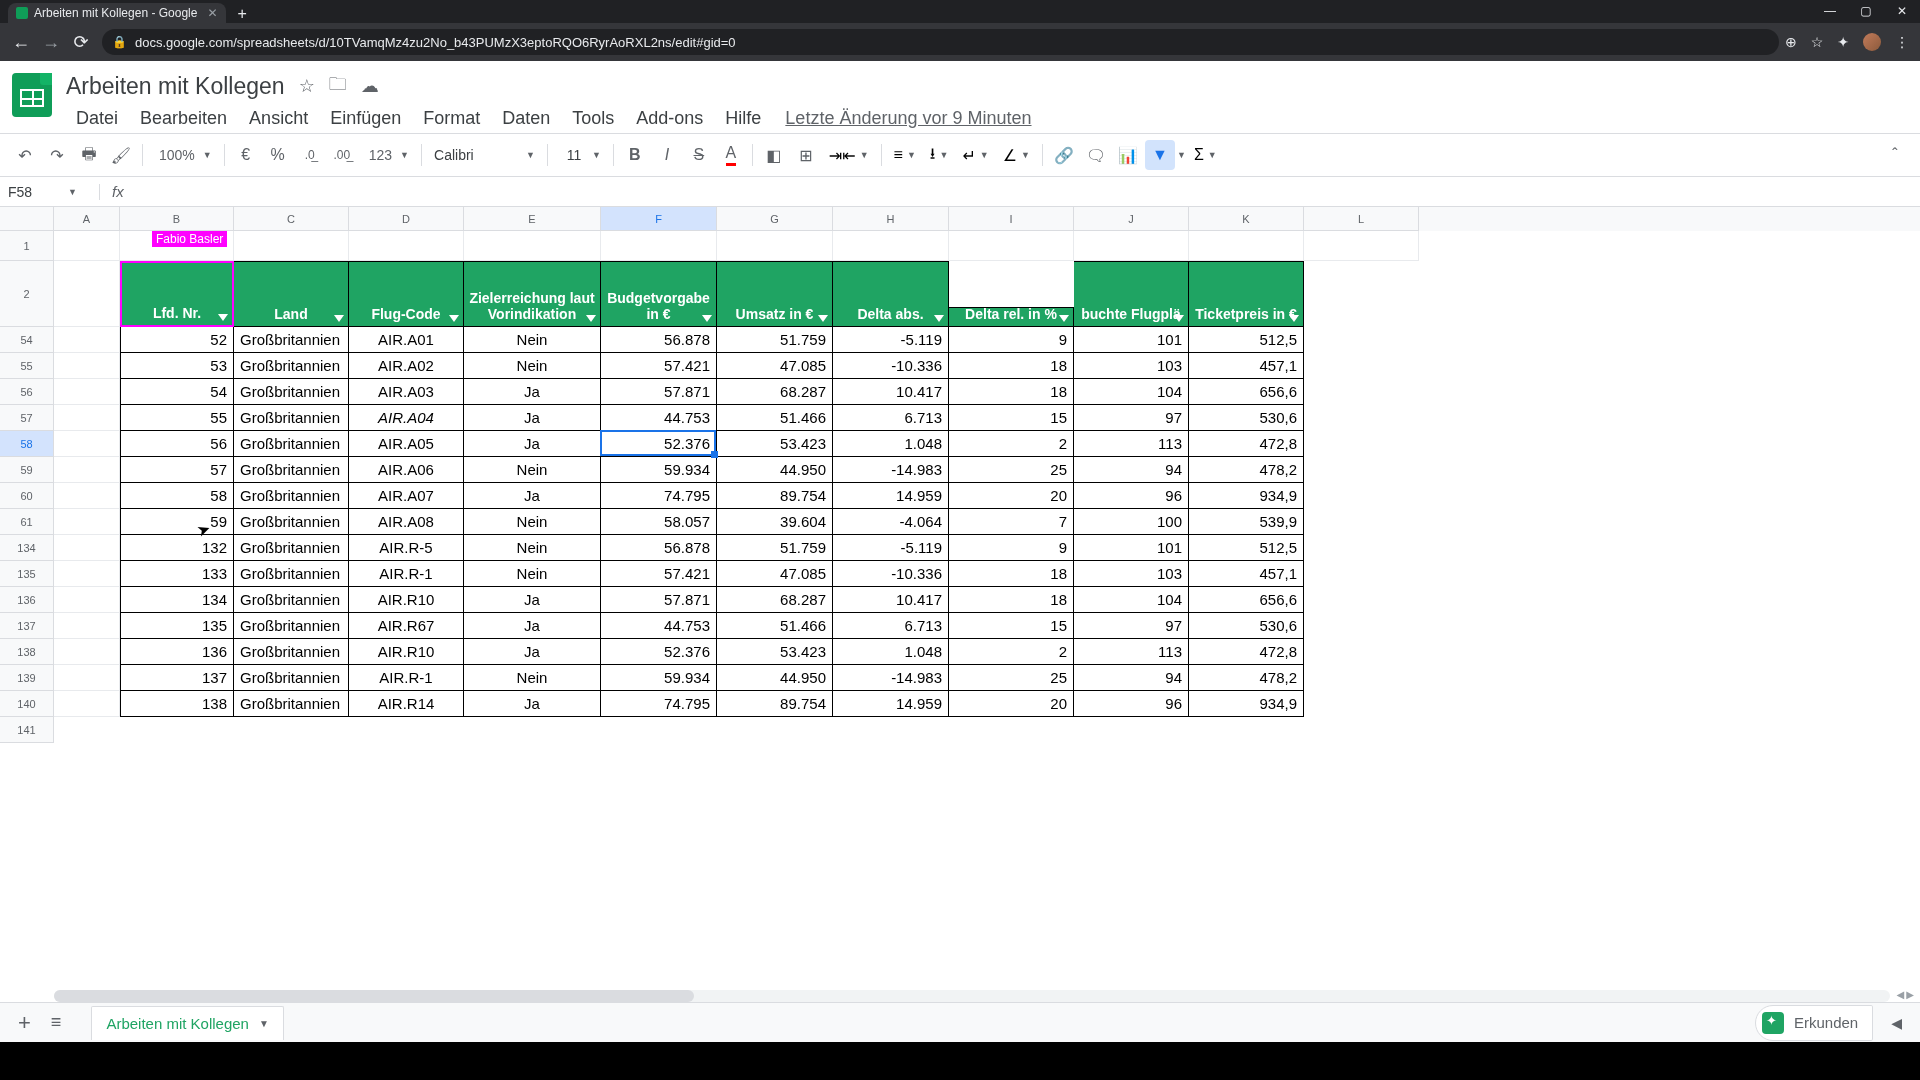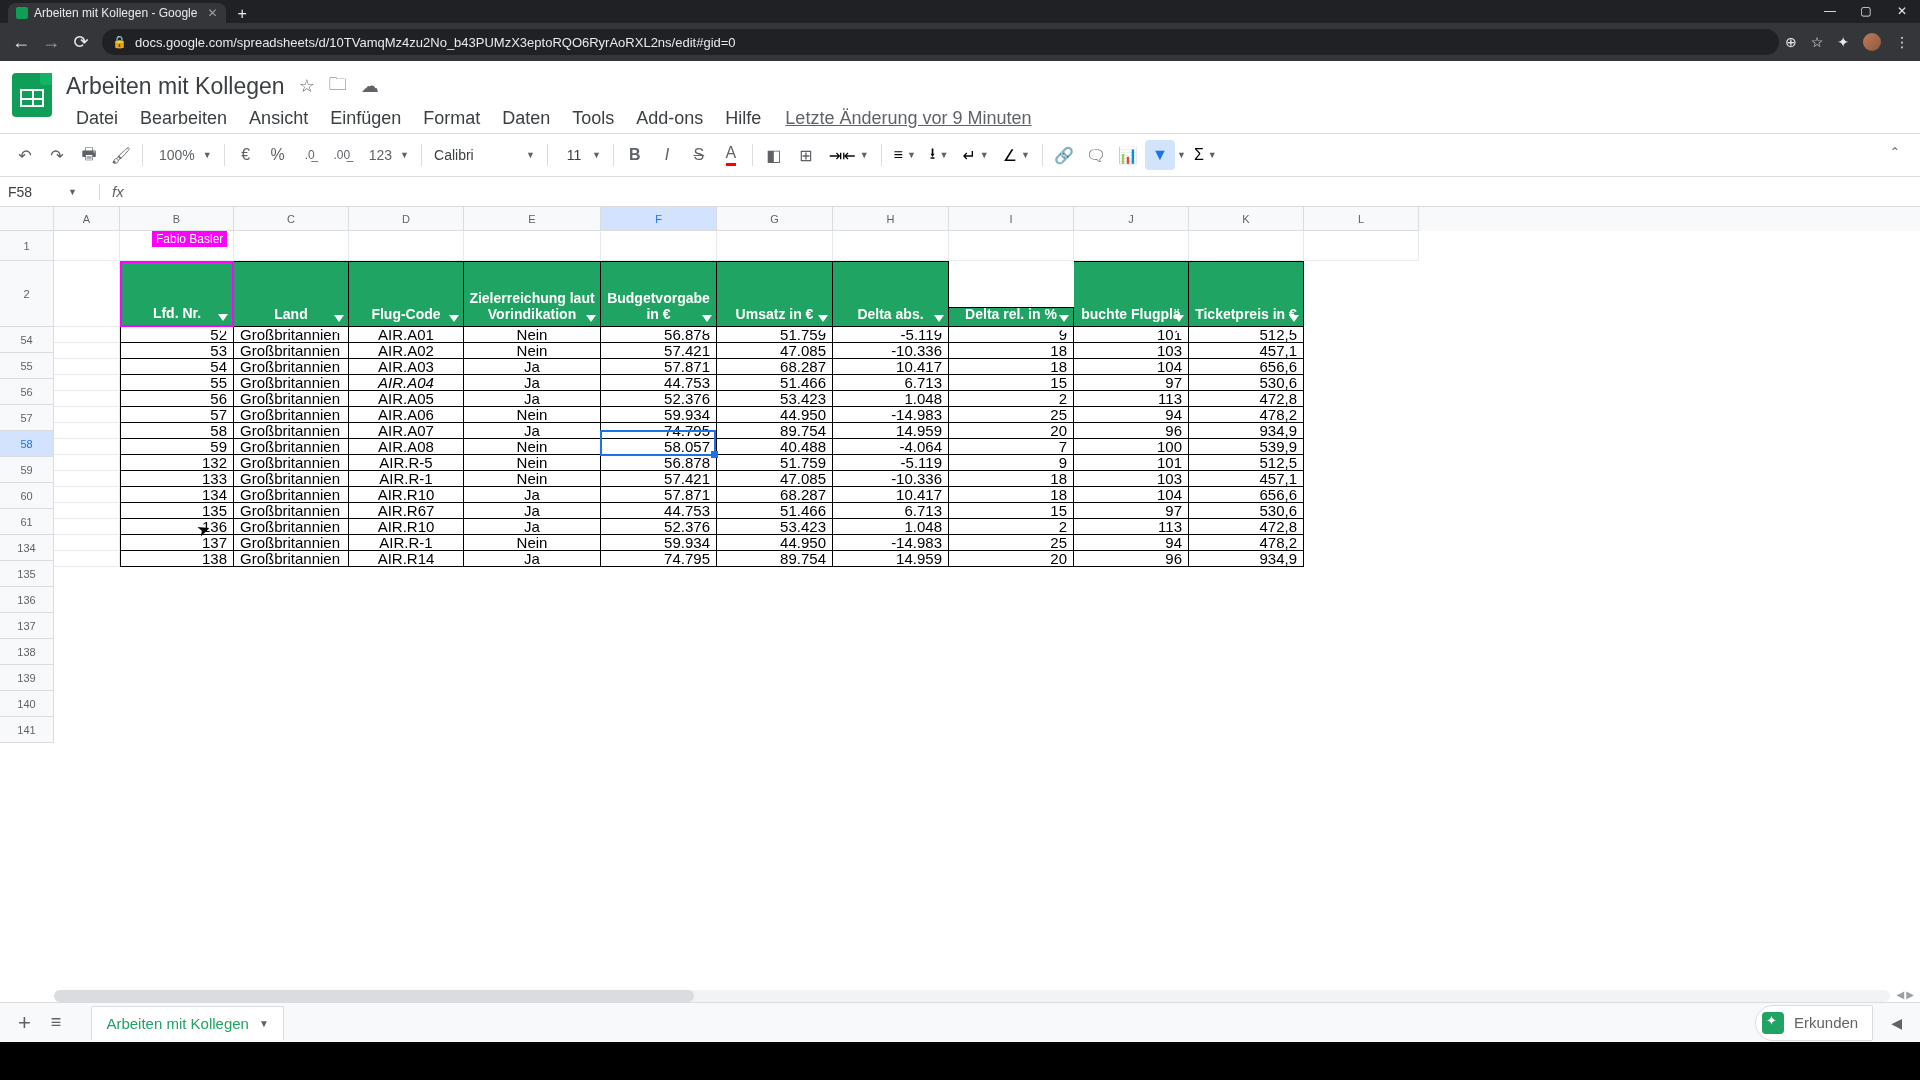--- a/index.html
+++ b/index.html
@@ -98,21 +98,21 @@
   .table-header { display: flex; height: 66px; }
   .th-cell { background: #1fa463; color: #fff; border: 1px solid #000; border-left: none; font-size: 14px; font-weight: 700; display: flex; align-items: flex-end; justify-content: center; padding: 4px; text-align: center; position: relative; }
   .th-cell:first-child { border-left: 1px solid #000; }
   .th-cell.collab-sel { border: 2px solid #ff00ff; }
   .filter-icon { position: absolute; right: 4px; bottom: 4px; width: 0; height: 0; border-left: 5px solid transparent; border-right: 5px solid transparent; border-top: 7px solid #fff; cursor: pointer; }
   .filter-icon::after { content:''; position:absolute; top:7px; left:-2px; width:4px; height:4px; background:#fff; }
   
   .data-cell { border-right: 1px solid #000; border-bottom: 1px solid #000; font-size: 15px; padding: 0 6px; display: flex; align-items: center; overflow: hidden; white-space: nowrap; justify-content: flex-end; }
   .data-cell.l { justify-content: flex-start; }
   .data-cell.c { justify-content: center; }
-  .data-row-container { display: flex; height: 16px; }
+  .data-row-container { display: flex; height: 26px; }
   .data-row-container .first-border { border-left: 1px solid #000; }
   
   .collab-label { position: absolute; top: 24px; left: 152px; background: #ff00ff; color: #fff; font-size: 12px; padding: 1px 4px; z-index: 10; }
   
   .active-cell { position: absolute; border: 2px solid #1a73e8; pointer-events: none; z-index: 5; }
   .active-handle { position: absolute; width: 7px; height: 7px; background: #1a73e8; bottom: -4px; right: -4px; }
   
   .cursor-arrow { position: absolute; top: 313px; left: 197px; z-index: 20; font-size: 16px; color: #000; transform: rotate(-20deg); }
   
   
@@ -481,21 +481,21 @@
             <div class="data-cell r" style="width: 115px;">96</div>
             <div class="data-cell r" style="width: 115px;">934,9</div>
           </div>
           <div class="data-row-container">
             <div class="cell empty" style="width: 66px;"></div>
             <div class="data-cell r first-border" style="width: 114px;">59</div>
             <div class="data-cell l" style="width: 115px;">Großbritannien</div>
             <div class="data-cell c" style="width: 115px;">AIR.A08</div>
             <div class="data-cell c" style="width: 137px;">Nein</div>
             <div class="data-cell r" style="width: 116px;">58.057</div>
-            <div class="data-cell r" style="width: 116px;">40.488</div>
+            <div class="data-cell r" style="width: 116px;">39.604</div>
             <div class="data-cell r" style="width: 116px;">-4.064</div>
             <div class="data-cell r" style="width: 125px;">7</div>
             <div class="data-cell r" style="width: 115px;">100</div>
             <div class="data-cell r" style="width: 115px;">539,9</div>
           </div>
           <div class="data-row-container">
             <div class="cell empty" style="width: 66px;"></div>
             <div class="data-cell r first-border" style="width: 114px;">132</div>
             <div class="data-cell l" style="width: 115px;">Großbritannien</div>
             <div class="data-cell c" style="width: 115px;">AIR.R-5</div>

